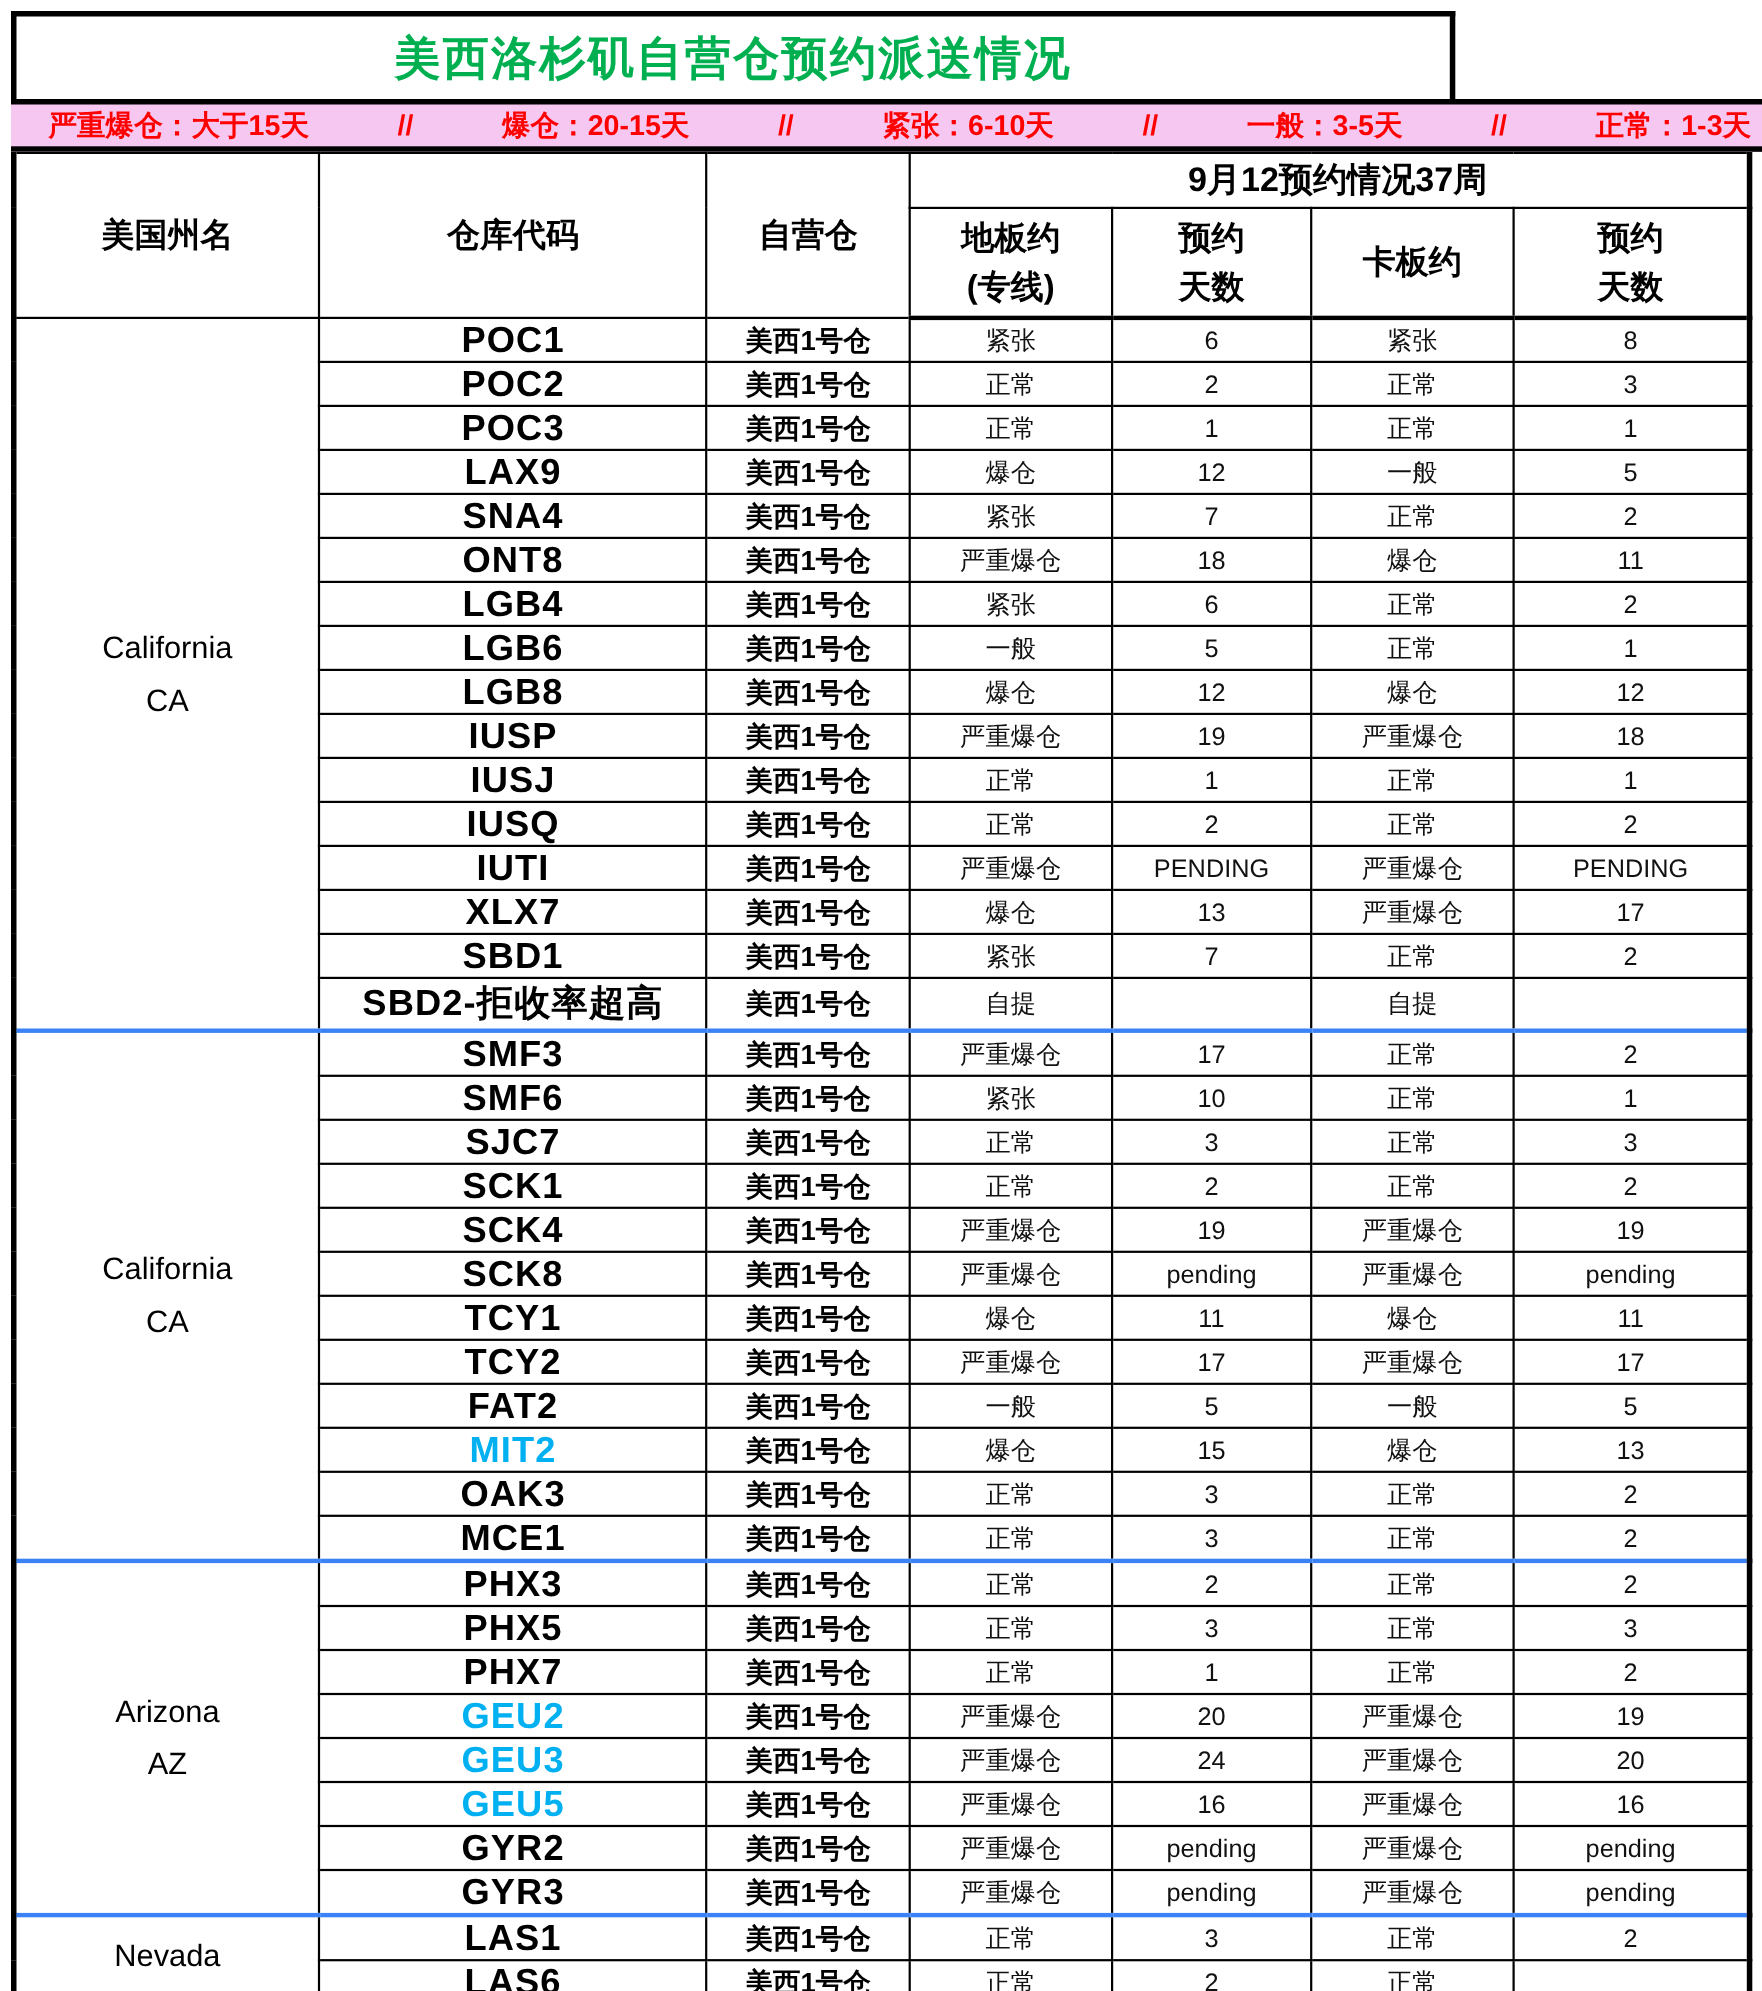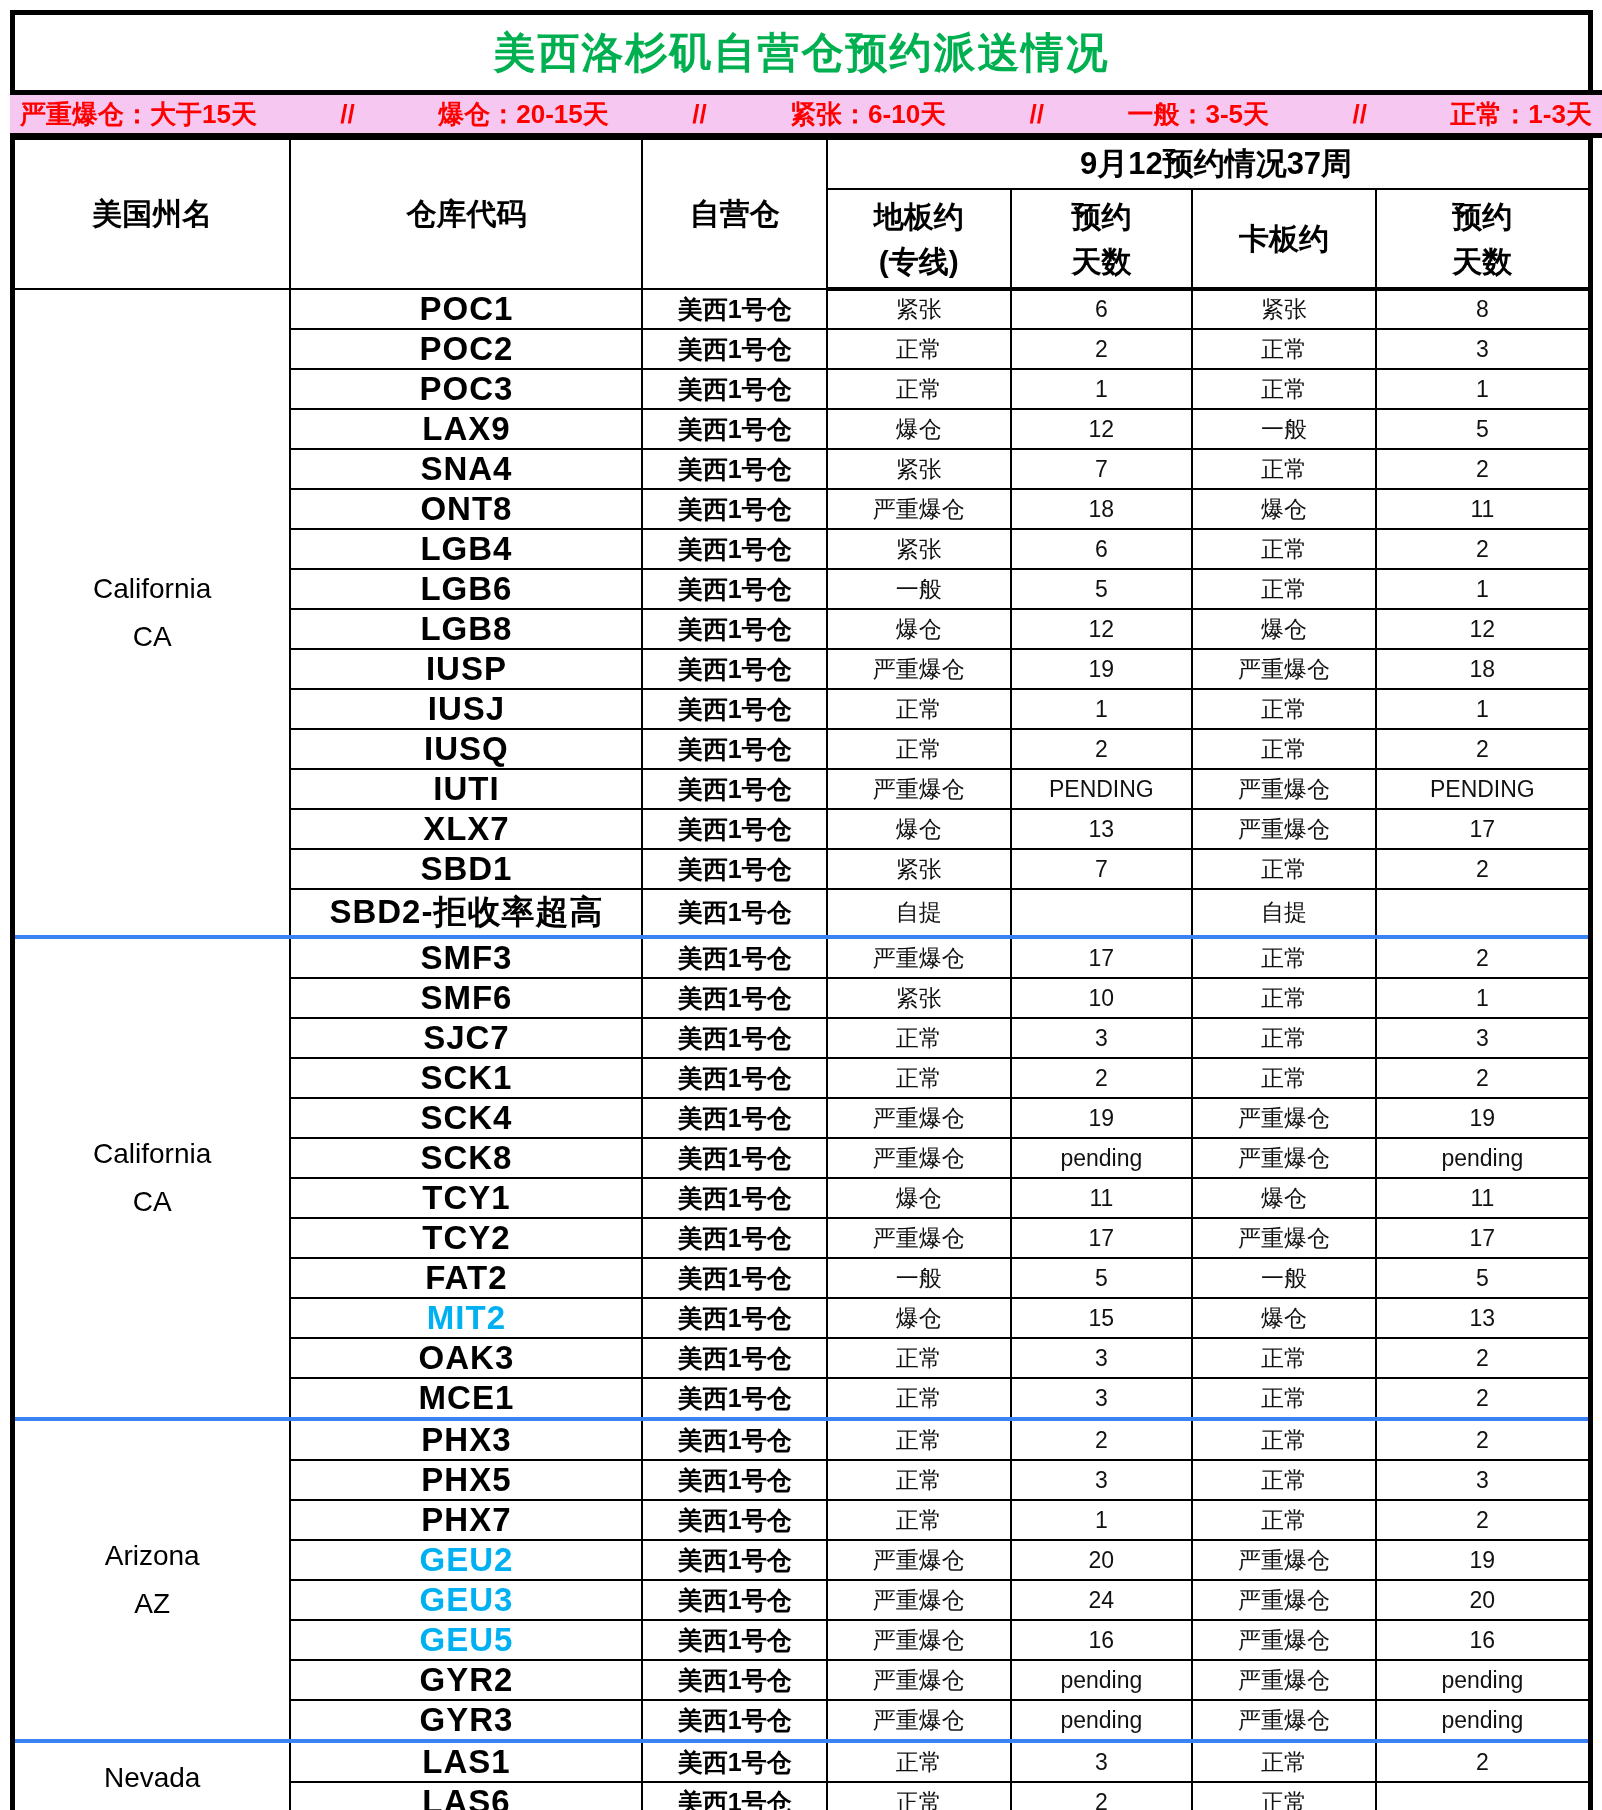--- a/index.html
+++ b/index.html
@@ -1,36 +1,36 @@
 <!DOCTYPE html>
 <html><head>
 <meta charset="utf-8">
 <style>
   html,body{margin:0;padding:0;}
   body{
     width:1602px;height:1810px;background:#ffffff;position:relative;
     font-family:"Liberation Sans","DejaVu Sans",sans-serif;color:#000;
   }
   .title-box{
-    position:absolute;left:10px;top:10px;width:1583px;height:80px;
+    position:absolute;left:10px;top:10px;width:1313px;height:80px;
     box-sizing:border-box;border:5px solid #000;border-bottom:none;
     display:flex;align-items:center;justify-content:center;
     font-size:42px;font-weight:bold;color:var(--green,#00B050);
     letter-spacing:2px;background:#fff;
   }
   .legend-strip{
     position:absolute;left:10px;top:90px;width:1592px;height:48px;
     box-sizing:border-box;border-top:5px solid #000;border-bottom:5px solid #000;
     background:var(--legend-bg,#F6C7F0);
     display:flex;align-items:center;justify-content:space-between;
     padding:0 10px;
     font-size:26px;font-weight:bold;color:var(--legend-red,#FF0000);
     white-space:nowrap;
   }
-  .legend-strip span{display:inline-block;}
+  .legend-strip span{display:inline-block;margin-left:24px;}
   table.sheet{
     position:absolute;left:10px;top:138px;width:1583px;
     border-collapse:collapse;table-layout:fixed;
     border:5px solid #000;border-top:none;
     background:#fff;
   }
   col.c-state{width:277px;}
   col.c-code{width:351px;}
   col.c-wh{width:184px;}
   col.c-f{width:183px;}

